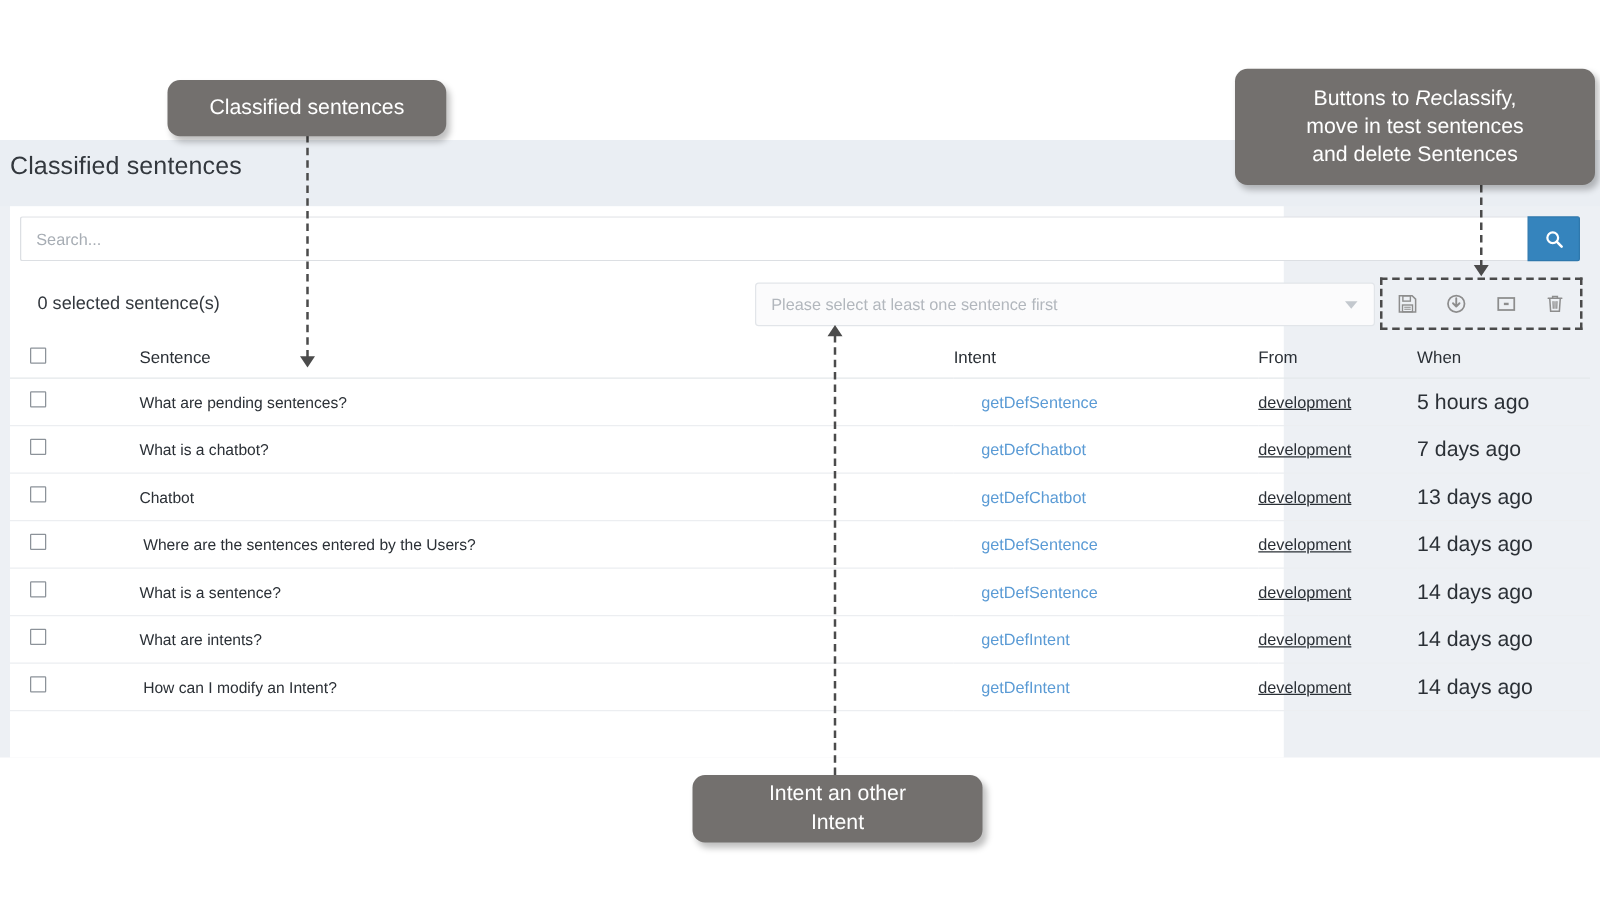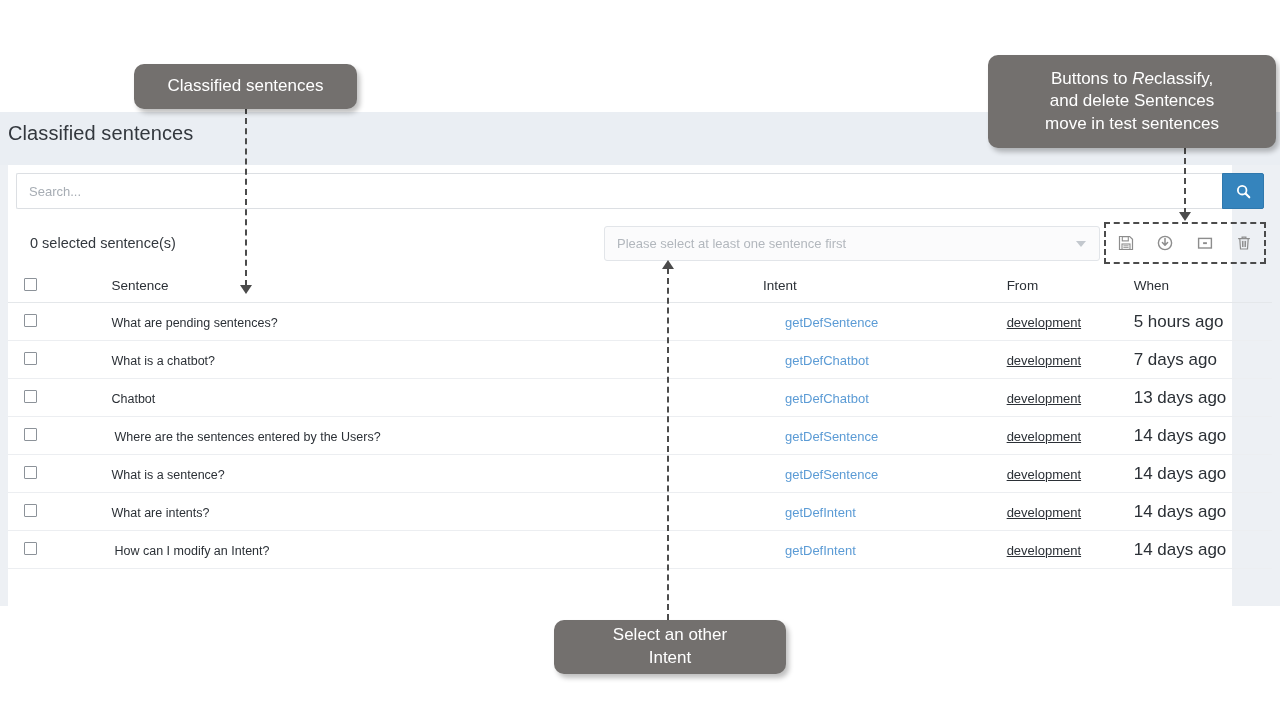--- a/index.html
+++ b/index.html
@@ -43,21 +43,21 @@
     font-size: 20px;
     color: #33383e;
     font-weight: 400;
     letter-spacing: 0.1px;
   }
 
   .card {
     position: absolute;
     left: 8px;
     top: 165px;
-    width: 1224px;
+    width: 1019px;
     height: 441px;
     background: #ffffff;
     box-sizing: border-box;
   }
 
   
   .search-row {
     position: absolute;
     left: 8px;
     top: 8px;
@@ -507,25 +507,25 @@
   <div class="ann-line" id="line-mid"></div>
   <div class="arrow arrow-up" id="arrow-mid"></div>
 
   <div class="callout" id="callout-classified">
     <span>Classified sentences</span>
   </div>
 
   <div class="callout" id="callout-buttons">
     <div>
       <span class="line"><span>Buttons to </span><i>Re</i><span>classify,</span></span>
+      <span class="line">move in test sentences</span>
       <span class="line">and delete Sentences</span>
-      <span class="line">move in test sentences</span>
     </div>
   </div>
 
   <div class="callout" id="callout-select">
     <div>
-      <span class="line">Select an other</span><br>
+      <span class="line">Intent an other</span><br>
       <span class="line">Intent</span>
     </div>
   </div>
 
 </div>
 
 </body></html>

